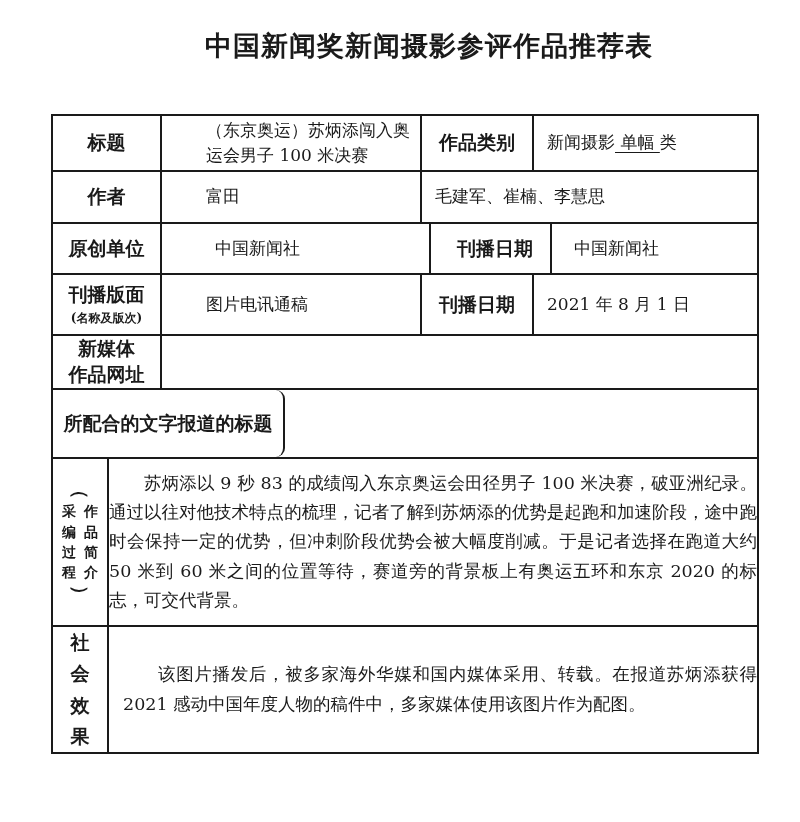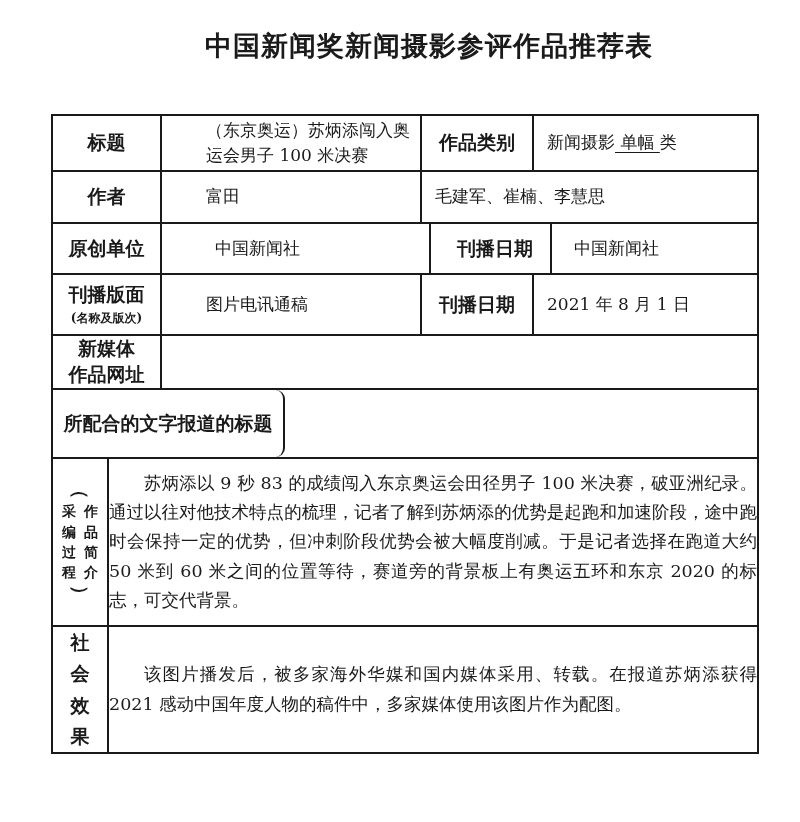--- a/index.html
+++ b/index.html
@@ -12,21 +12,21 @@
   .doc-title {
     position:absolute; top:28px; left:0; width:800px;
     text-align:center; text-indent:58px;
     font-size:27px; font-weight:bold; letter-spacing:1px;
   }
   .form-table {
     position:absolute; left:51px; top:114px; width:708px;
     border:2px solid #1a1a1a;
   }
   .row { display:flex; border-bottom:2px solid #1a1a1a; }
-  .row:last-child { border-bottom:none; }
+  .row:last-child { border-bottom:none;gap:14px; }
   .cell {
     border-right:2px solid #1a1a1a;
     display:flex; flex-direction:column; justify-content:center;
   }
   .cell:last-child { border-right:none; }
   .label-cell {
     align-items:center; text-align:center;
     font-weight:bold; font-size:19px;
   }
   .label-sub { font-size:12px; font-weight:bold; margin-top:2px; }

